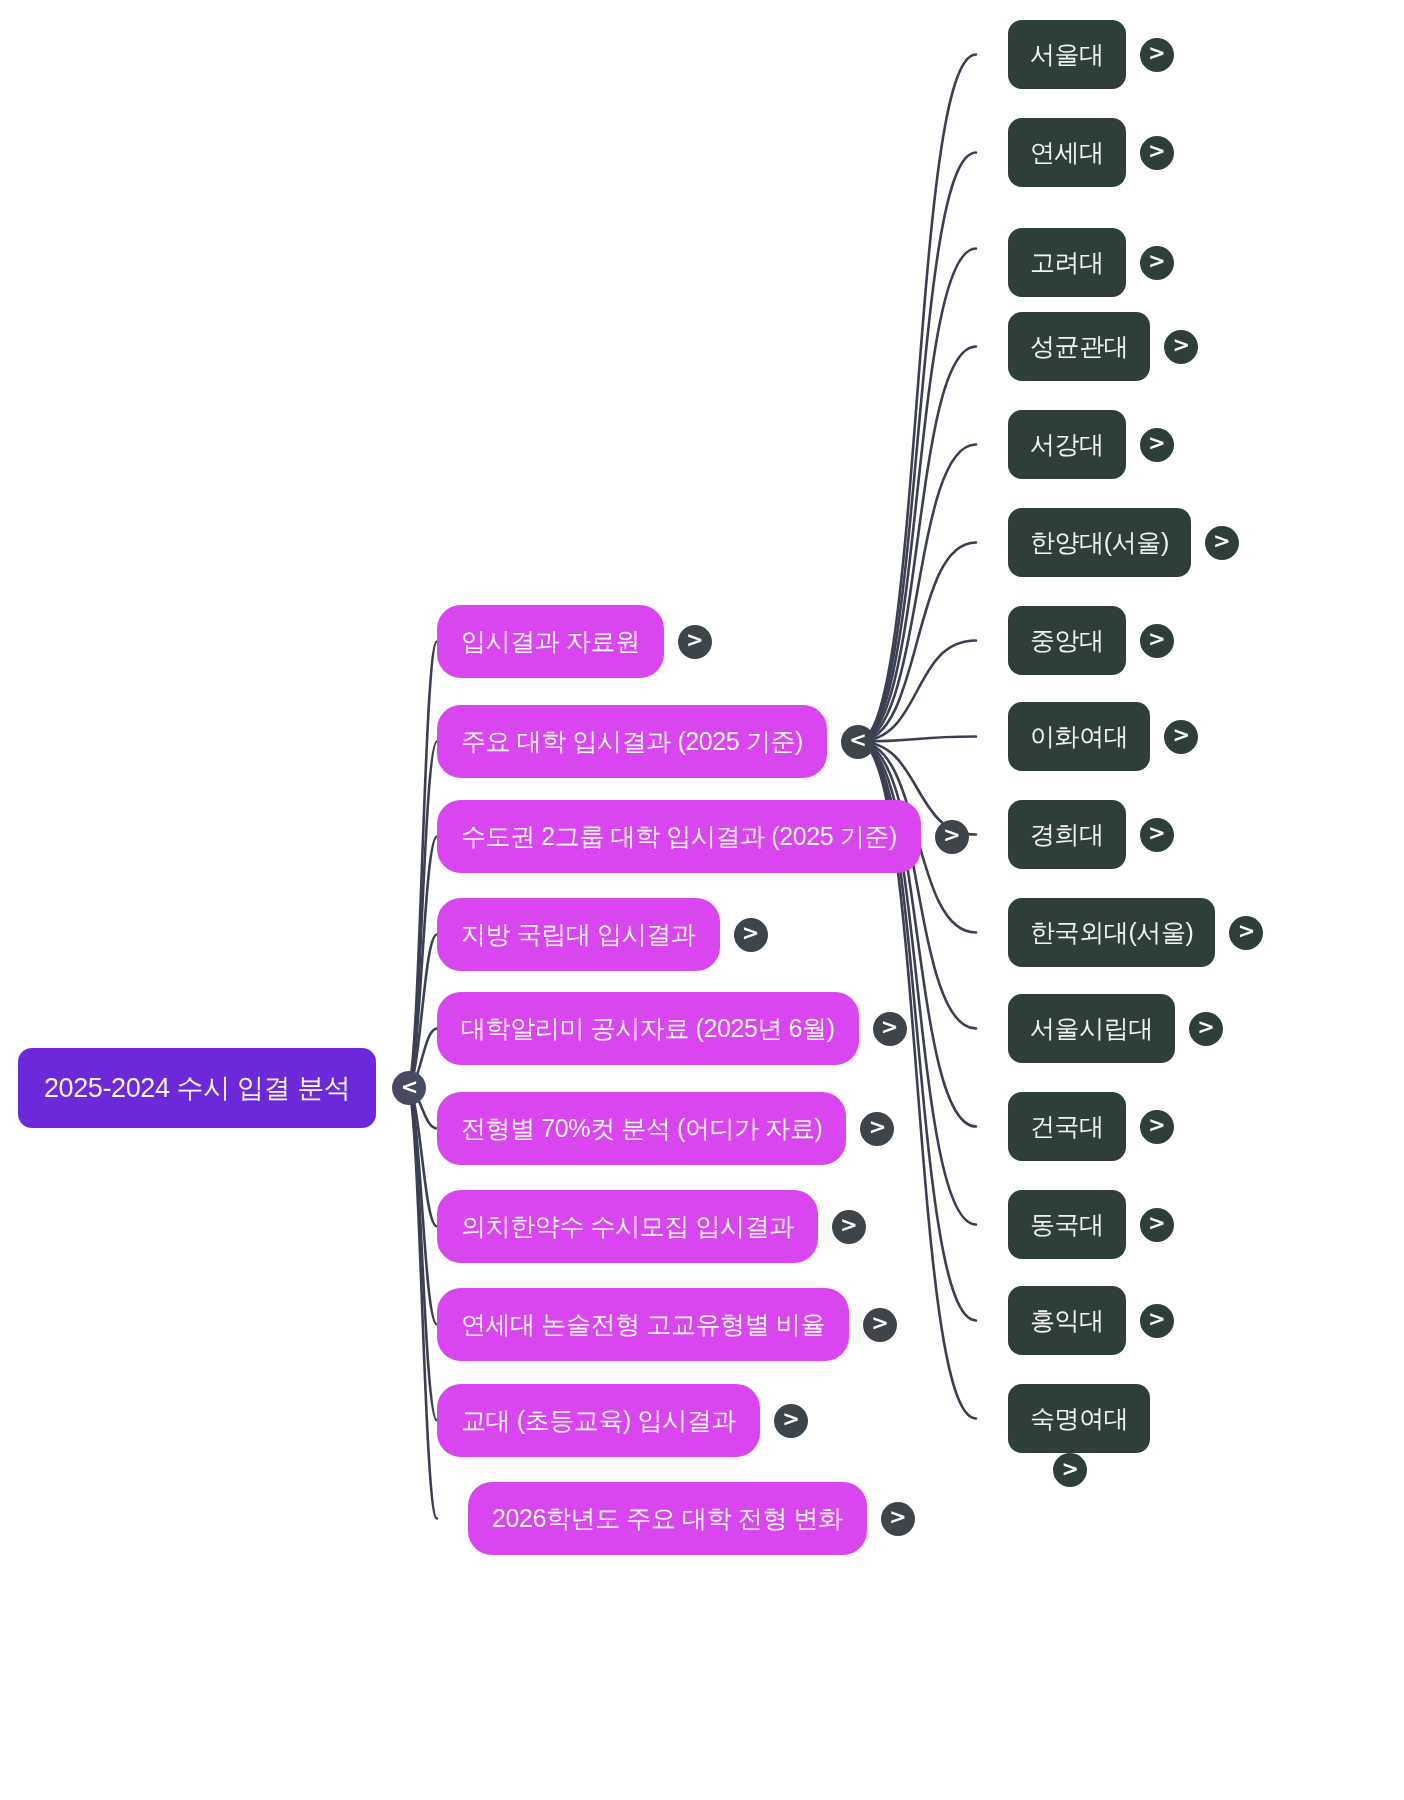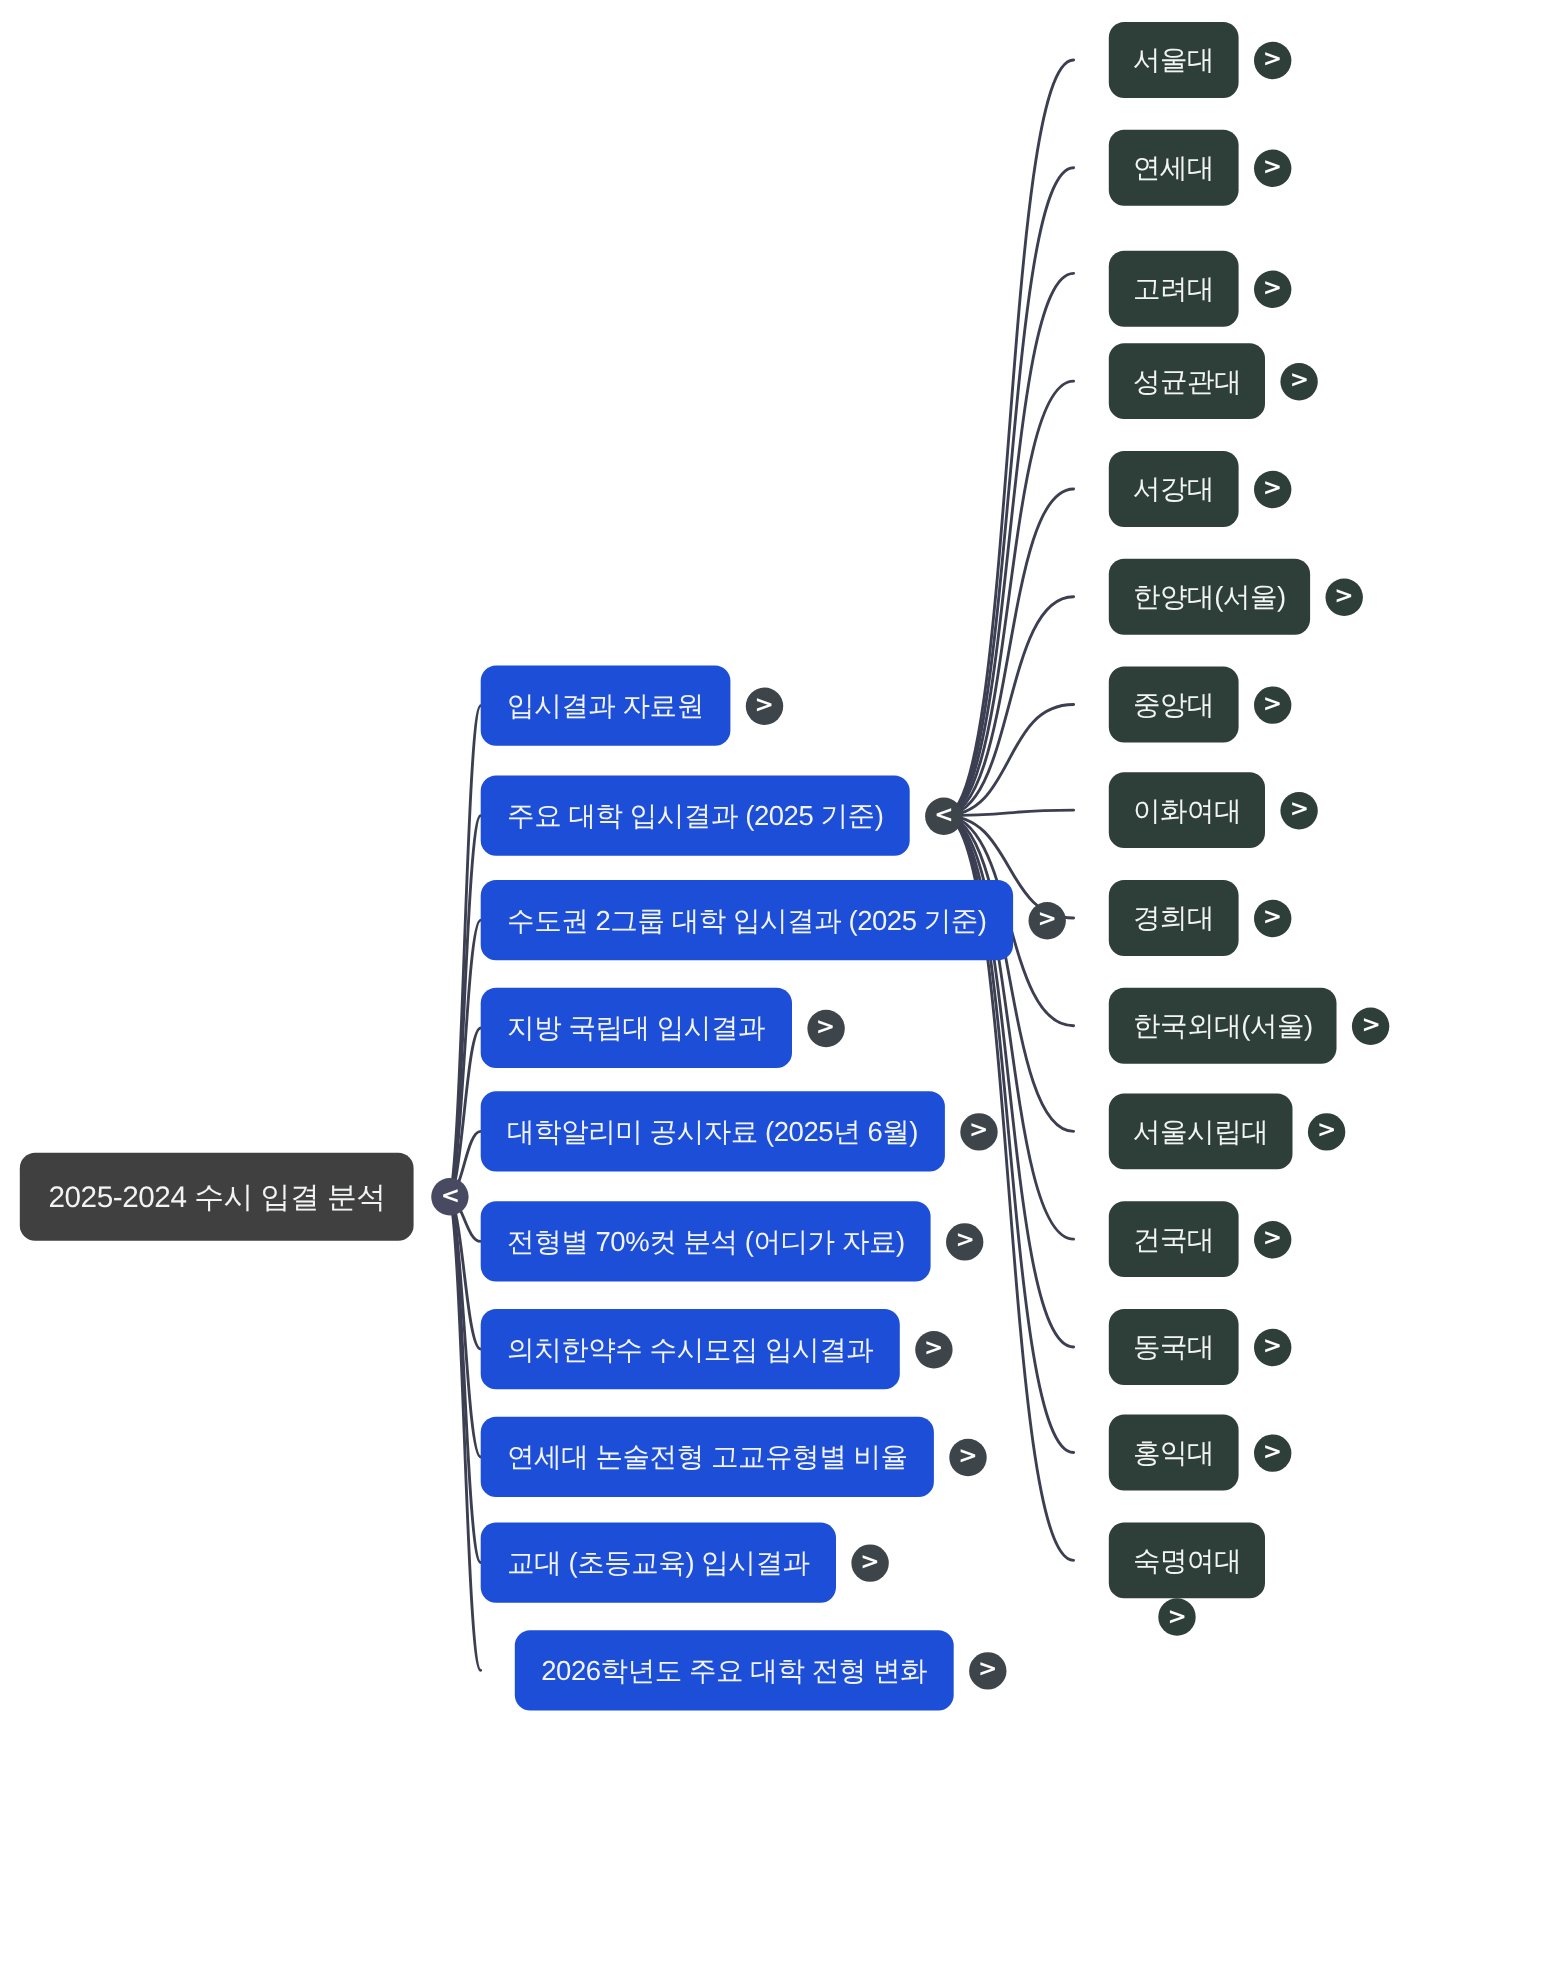--- a/index.html
+++ b/index.html
@@ -35,32 +35,32 @@
   }
   .box {
     border-radius: 14px;
     color: #f2f4f3;
     display: flex;
     align-items: center;
     justify-content: flex-start;
     box-sizing: border-box;
   }
   .box-root {
-    background: #404040;
+    background: #6d28d9;
     border-radius: 14px;
     padding: 22px 26px;
     font-size: 27px;
     letter-spacing: -0.4px;
   }
   .box-l1 {
-    background: #1d4ed8;
+    background: #d946ef;
     padding: 20px 24px;
     font-size: 25px;
     letter-spacing: -0.4px;
-    border-radius: 14px;
+    border-radius: 24px;
   }
   .box-l2 {
     background: #2e3e38;
     padding: 18px 22px;
     font-size: 25px;
     letter-spacing: -0.4px;
     border-radius: 14px;
     margin-left: 32px;
   }
   .toggle {

